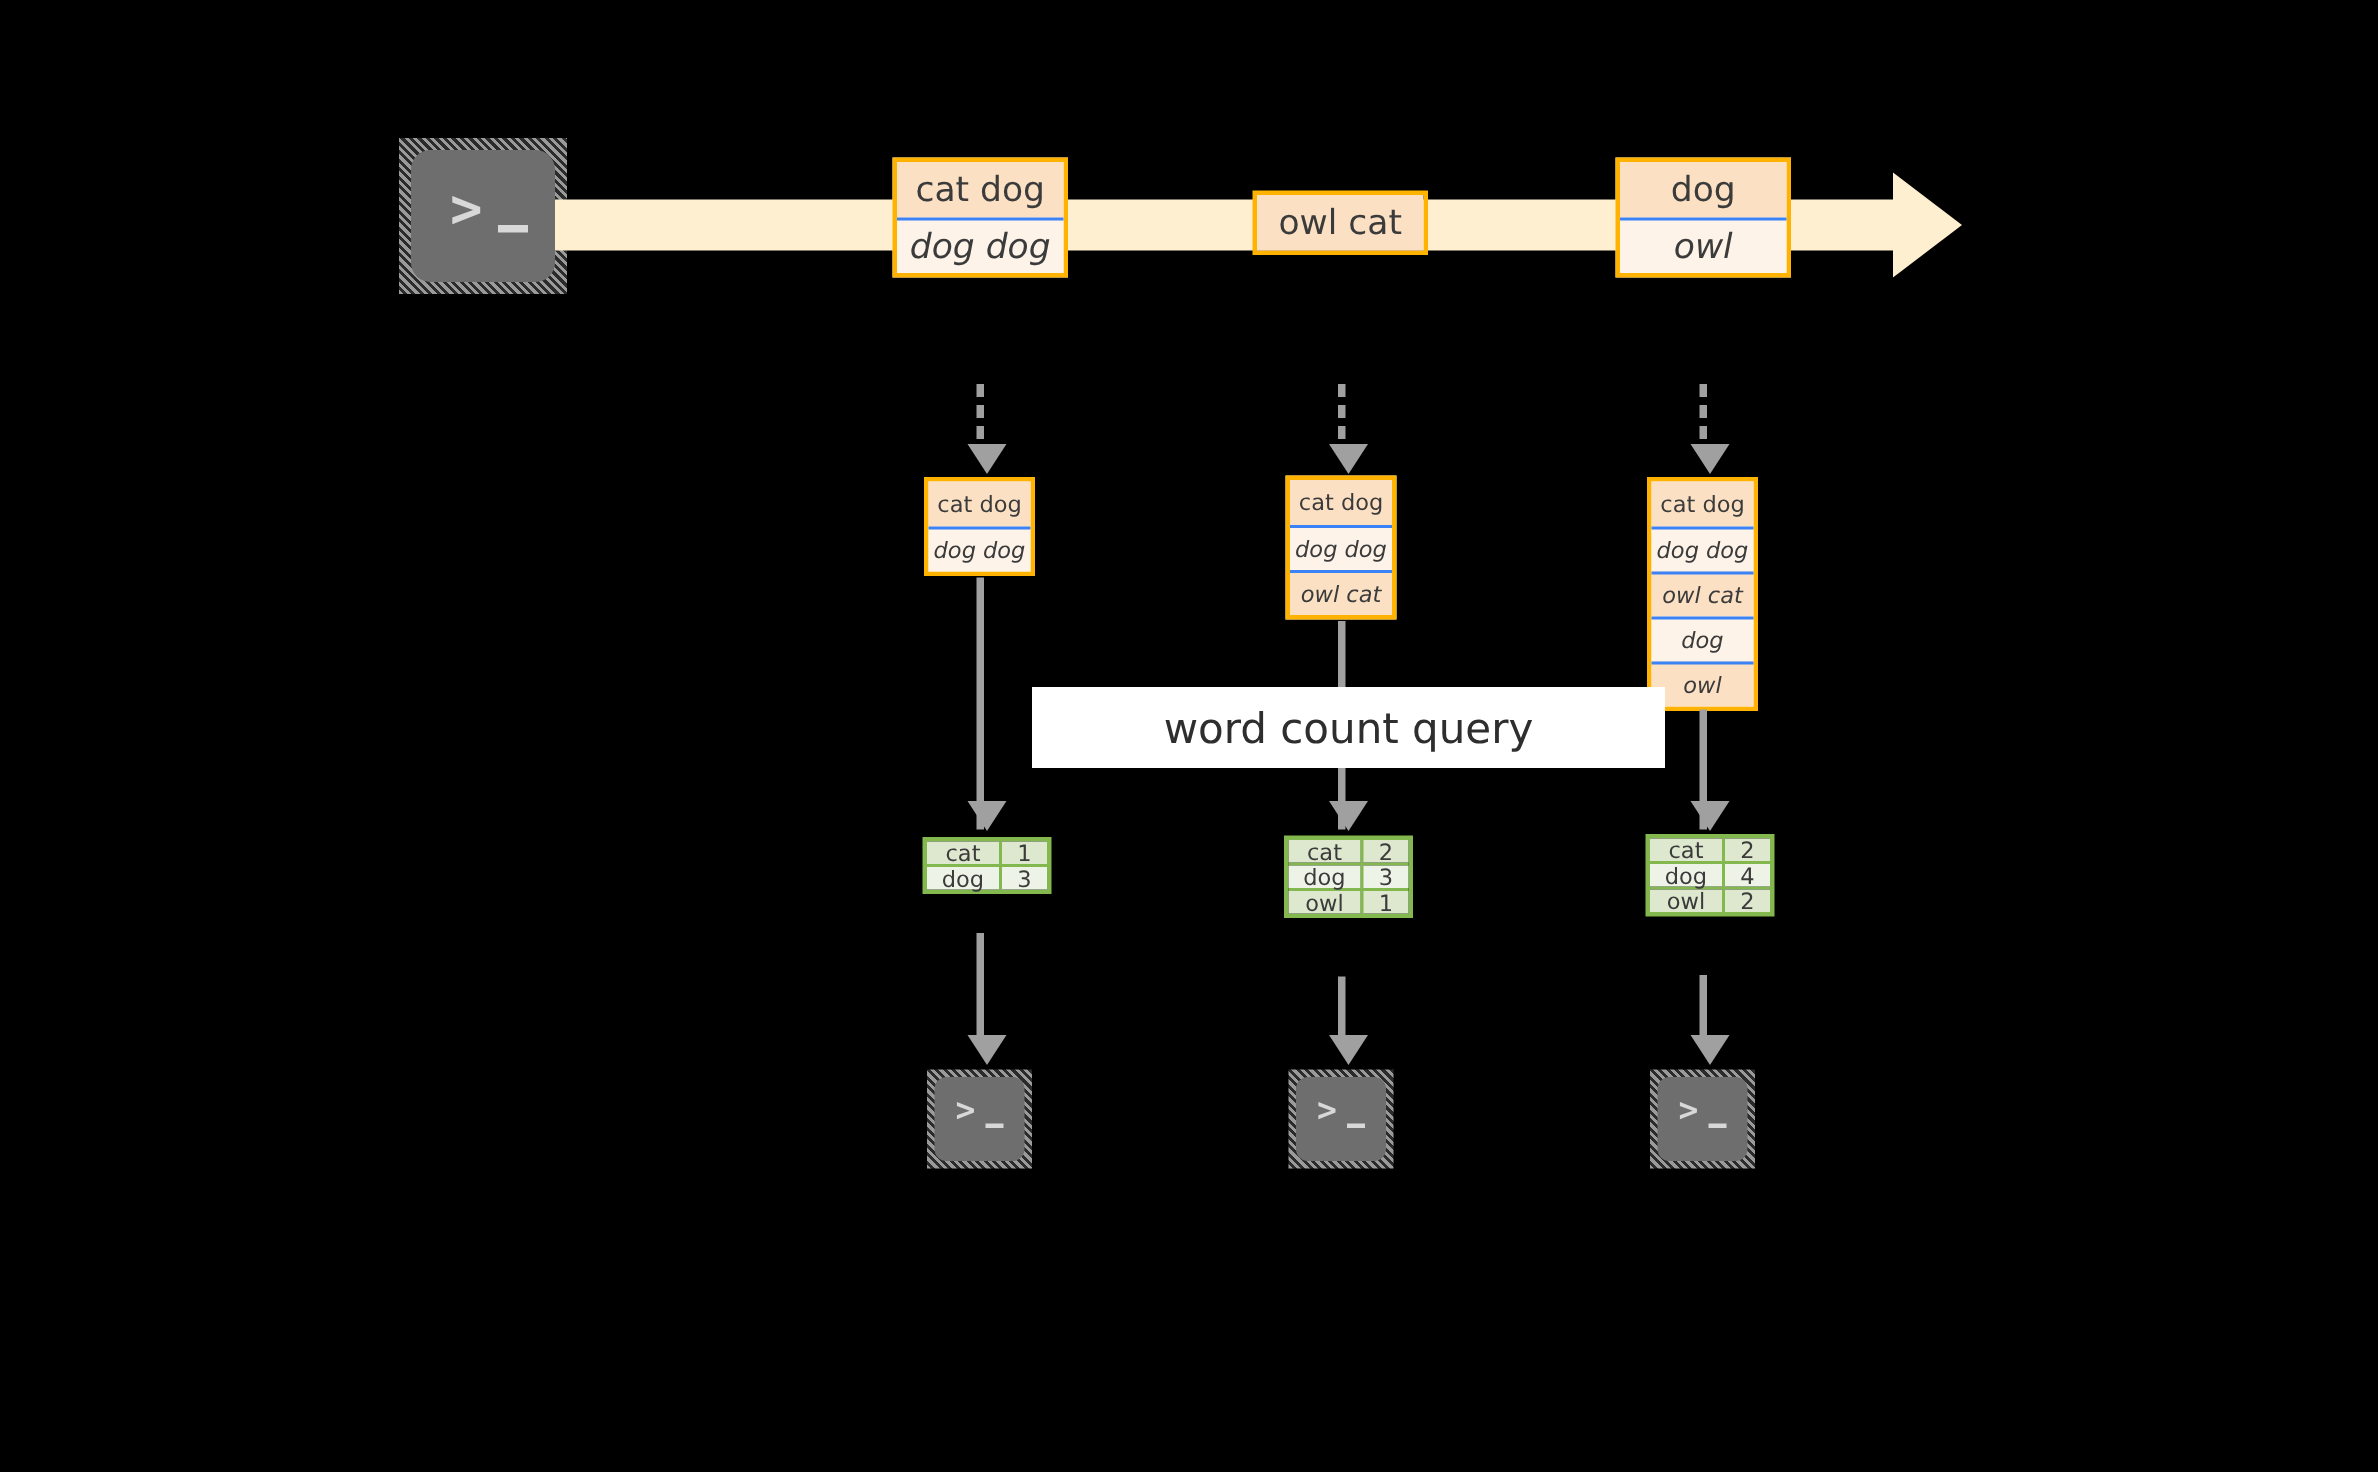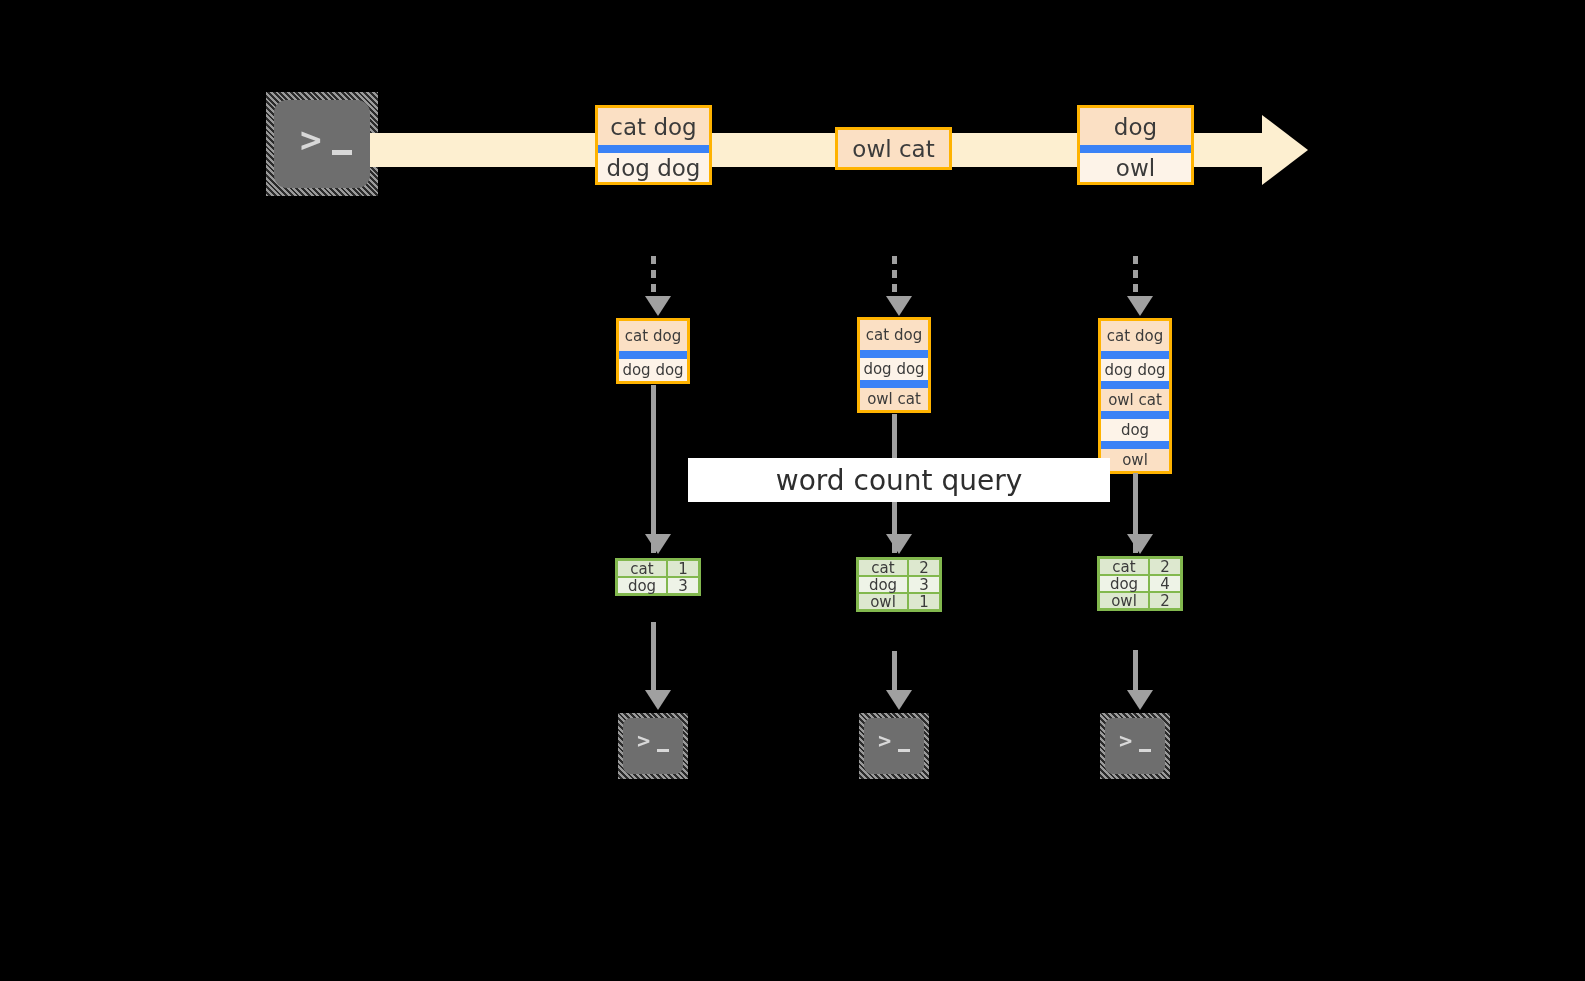--- a/index.html
+++ b/index.html
@@ -35,21 +35,21 @@
              border-top:35px solid transparent;border-bottom:35px solid transparent;
              border-left:46px solid #fdefd0;}
 
   
   .obox{position:absolute;box-sizing:border-box;border:3px solid #ffb300;
         background:#fdf2e6;}
   .orow{box-sizing:border-box;display:flex;align-items:center;justify-content:center;
         color:#3b3b3b;white-space:nowrap;}
   .orow.dark{background:#fbe0c4;}
   .orow.light{background:#fdf3e8;}
-  .orow + .orow{border-top:8px solid #3b82f6;}
+  .orow + .orow{border-top:2px solid #3b82f6;font-style:italic;}
 
   
   .big-box .orow{height:37px;font-size:23px;}
   .bx1{left:595px;top:105px;width:117px;}
   .bx2{left:835px;top:127px;width:117px;}
   .bx3{left:1077px;top:105px;width:117px;}
 
   
   .stack .orow{height:30px;font-size:15px;}
   .st1{left:616px;top:318px;width:74px;}
@@ -73,21 +73,21 @@
   
   .vline{position:absolute;width:5px;background:#a0a0a0;}
   .vdash{position:absolute;width:5px;
          background-image:linear-gradient(#a0a0a0 60%,rgba(0,0,0,0) 0);
          background-size:5px 14px;}
   .vhead{position:absolute;width:0;height:0;
          border-left:13px solid transparent;border-right:13px solid transparent;
          border-top:20px solid #a0a0a0;}
 
   
-  .qband{position:absolute;left:688px;top:458px;width:422px;height:44px;
+  .qband{position:absolute;left:688px;top:458px;width:422px;height:54px;
          background:#ffffff;display:flex;align-items:center;justify-content:center;}
   .qband span{font-size:28px;color:#2e2e2e;white-space:nowrap;}
 </style>
 </head>
 <body>
 
 <div class="stage">
 
   <div class="term term-big">
     <div class="inner">

